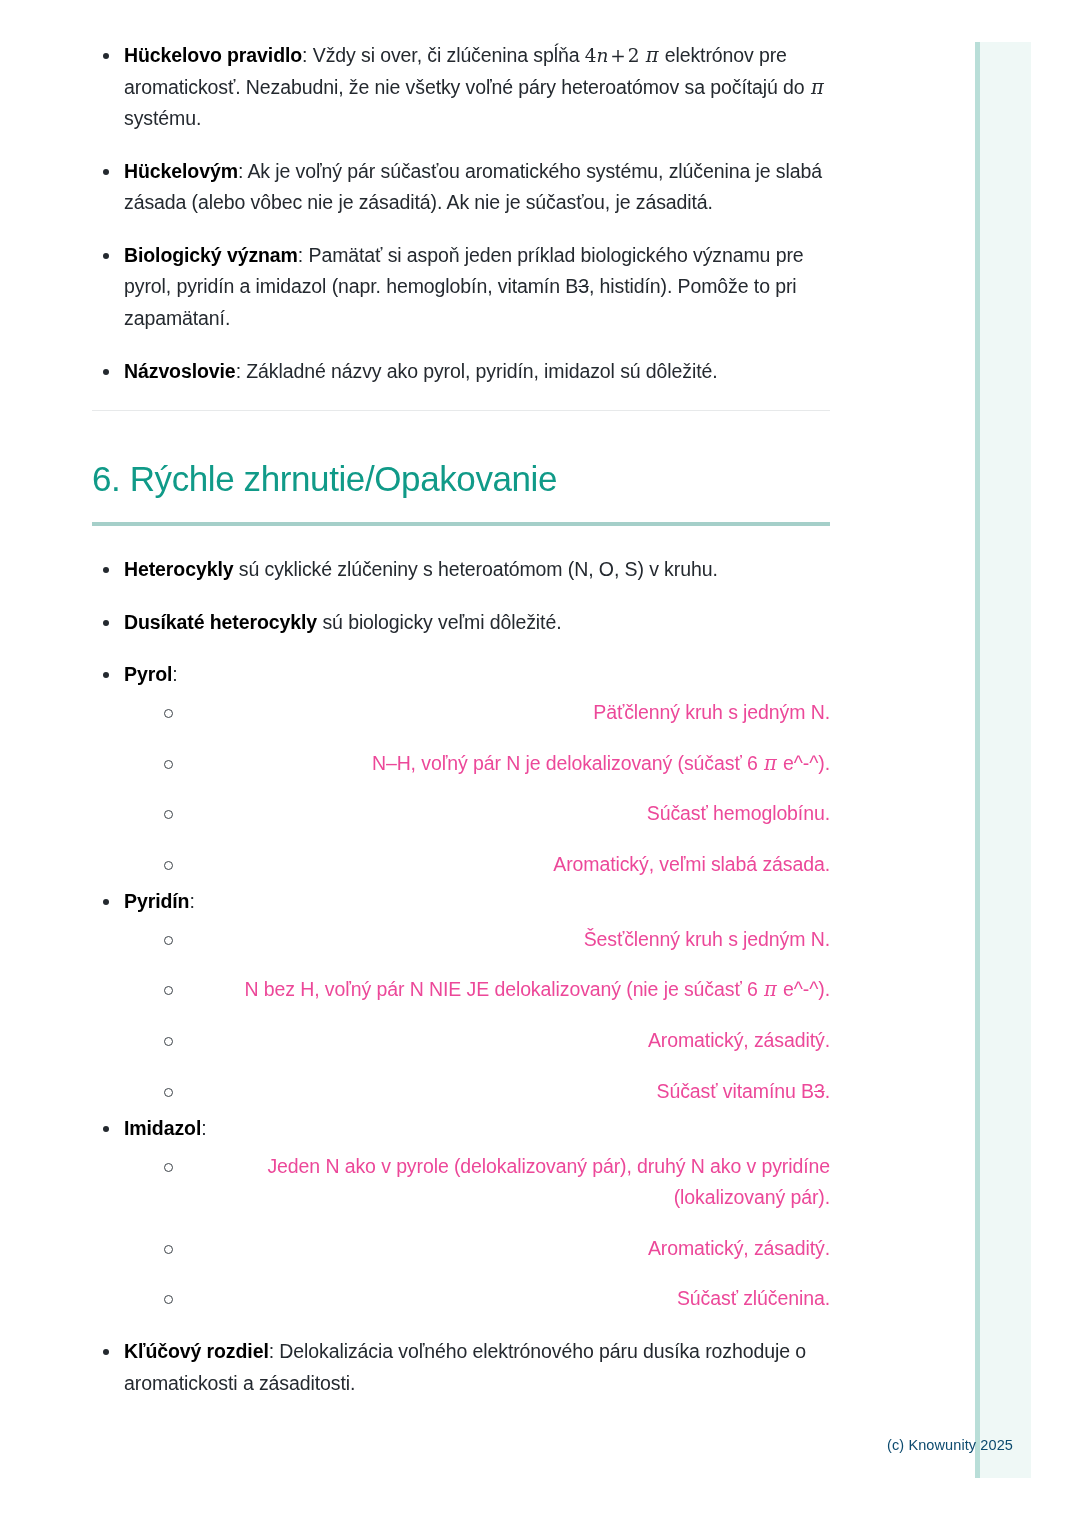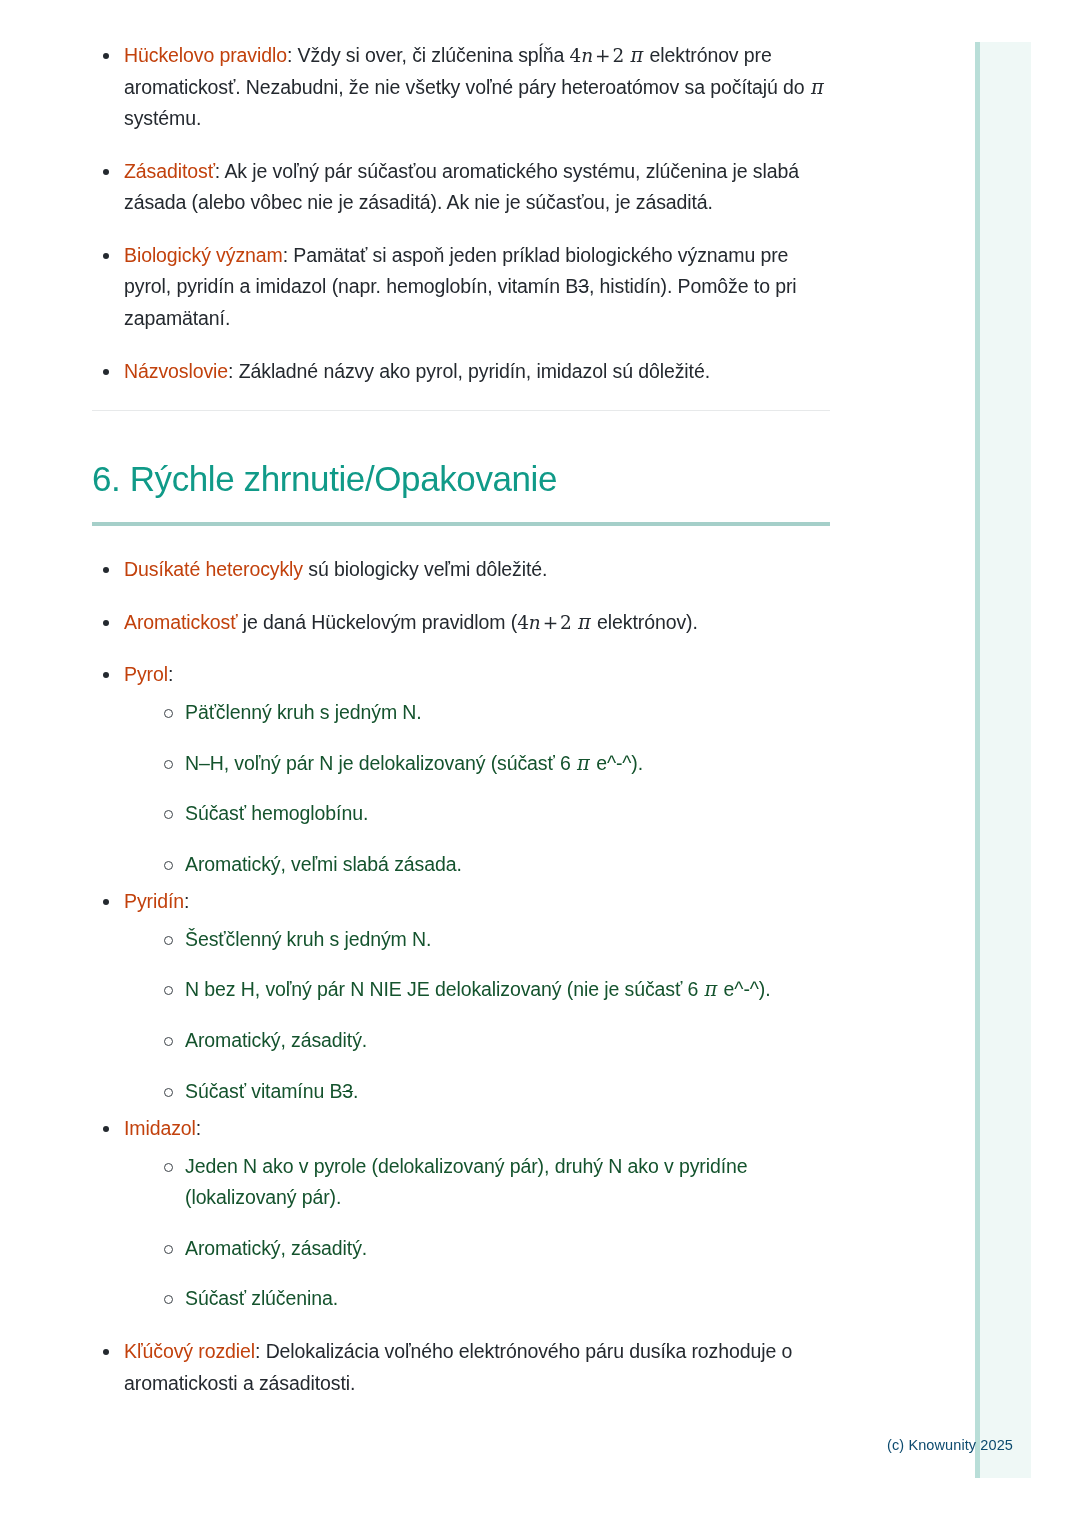--- a/index.html
+++ b/index.html
@@ -72,39 +72,40 @@
     list-style: none;
     margin: 6px 0 0 0;
     padding: 0;
   }
   ul.lvl2 > li {
     position: relative;
     padding-left: 33px;
     margin-bottom: 19px;
     font-size: 19.5px;
     line-height: 1.62;
-    color: #14532d;
+    color: #ec4899;
     letter-spacing: -0.1px;
+    text-align: right;
   }
   ul.lvl2 > li::before {
     content: "";
     position: absolute;
     left: 12px;
     top: 12px;
     width: 7px;
     height: 7px;
     border-radius: 50%;
     border: 1.4px solid #3d4349;
     background: transparent;
   }
   ul.lvl2 > li:last-child { margin-bottom: 0; }
 
   .sub-wrap { margin-left: 28px; }
 
-  b, strong { font-weight: 400; color: #c2410c; }
+  b, strong { font-weight: 700; color: #000000; }
 
   
   .mathvar {
     font-family: "DejaVu Serif", serif;
     font-style: italic;
     font-size: 18.5px;
   }
   .mathnum {
     font-family: "DejaVu Serif", serif;
     font-size: 18.5px;
@@ -167,21 +168,21 @@
 <div id="page">
   <div class="content">
 
     <ul class="lvl1">
 
       <li>
         <strong>Hückelovo pravidlo</strong><span>: </span><span>Vždy si over, či zlúčenina spĺňa </span><span class="mathnum">4</span><span class="mathvar">n</span><span class="mathop">+</span><span class="mathnum">2</span> <span class="pi">π</span><span> elektrónov pre aromatickosť. Nezabudni, že nie všetky voľné páry heteroatómov sa počítajú do </span><span class="pi">π</span><span> systému.</span>
       </li>
 
       <li>
-        <strong>Zásaditosť</strong><span>: </span><span>Ak je voľný pár súčasťou aromatického systému, zlúčenina je slabá zásada (alebo vôbec nie je zásaditá). Ak nie je súčasťou, je zásaditá.</span>
+        <strong>Hückelovým</strong><span>: </span><span>Ak je voľný pár súčasťou aromatického systému, zlúčenina je slabá zásada (alebo vôbec nie je zásaditá). Ak nie je súčasťou, je zásaditá.</span>
       </li>
 
       <li>
         <strong>Biologický význam</strong><span>: </span><span>Pamätať si aspoň jeden príklad biologického významu pre pyrol, pyridín a imidazol (napr. hemoglobín, vitamín B</span><span class="strike">3</span><span>, histidín). Pomôže to pri zapamätaní.</span>
       </li>
 
       <li>
         <strong>Názvoslovie</strong><span>: </span><span>Základné názvy ako pyrol, pyridín, imidazol sú dôležité.</span>
       </li>
 
@@ -189,28 +190,28 @@
 
     <div class="hr-soft"></div>
 
     <h2 class="section-heading">6. Rýchle zhrnutie/Opakovanie</h2>
     <div class="heading-underline"></div>
 
     <div class="block-gap"></div>
 
     <ul class="lvl1">
 
+      <li>
+        <strong>Heterocykly</strong><span> sú cyklické zlúčeniny s heteroatómom (N, O, S) v kruhu.</span>
+      </li>
 
       <li>
         <strong>Dusíkaté heterocykly</strong><span> sú biologicky veľmi dôležité.</span>
       </li>
 
-      <li>
-        <strong>Aromatickosť</strong><span> je daná Hückelovým pravidlom (</span><span class="mathnum">4</span><span class="mathvar">n</span><span class="mathop">+</span><span class="mathnum">2</span> <span class="pi">π</span><span> elektrónov).</span>
-      </li>
 
       <li class="tight">
         <strong>Pyrol</strong><span>:</span>
         <div class="sub-wrap">
           <ul class="lvl2">
             <li><span>Päťčlenný kruh s jedným N.</span></li>
             <li><span>N–H, voľný pár N je delokalizovaný (súčasť 6 </span><span class="pi">π</span><span> e^-^).</span></li>
             <li><span>Súčasť hemoglobínu.</span></li>
             <li><span>Aromatický, veľmi slabá zásada.</span></li>
           </ul>

